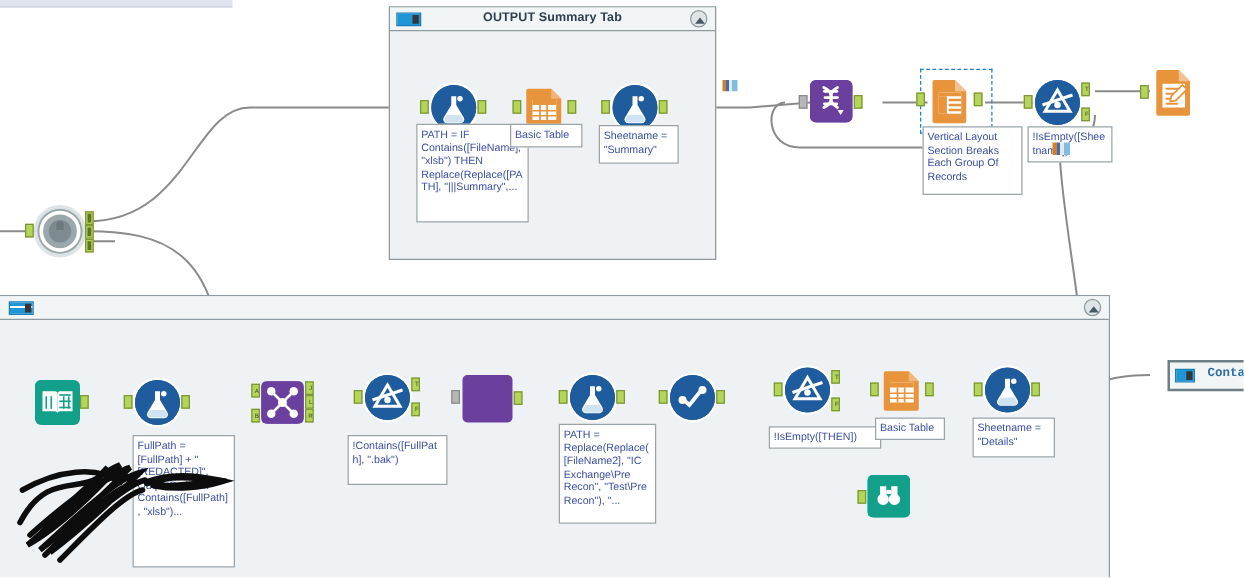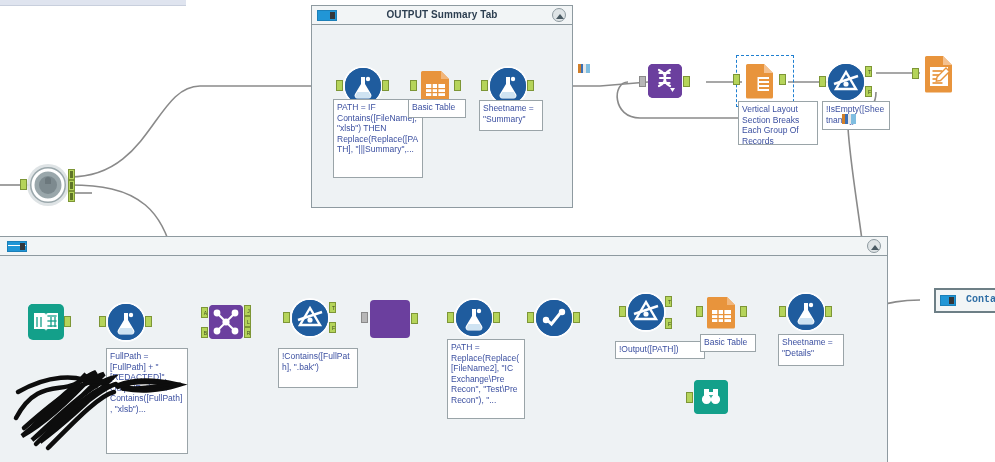--- a/index.html
+++ b/index.html
@@ -357,21 +357,21 @@
     </div>
     <div class="port" style="left:-8px; top:14px;"></div>
   </div>
 
   <div class="anno" style="left:333px; top:99px; width:90px; height:79px;">PATH = IF Contains([FileName], "xlsb") THEN Replace(Replace([PATH], "|||Summary",...</div>
 
   <div class="anno" style="left:408px; top:99px; width:58px; height:19px;">Basic Table</div>
 
   <div class="anno" style="left:479px; top:100px; width:64px; height:31px;">Sheetname = "Summary"</div>
 
-  <div class="anno" style="left:738px; top:101px; width:80px; height:44px;">Vertical Layout Section Breaks Each Group Of Records</div>
+  <div class="anno" style="left:738px; top:101px; width:80px; height:55px;">Vertical Layout Section Breaks Each Group Of Records</div>
 
   <div class="anno" style="left:822px; top:101px; width:68px; height:29px;">!IsEmpty([Sheetname])</div>
   <div class="pixelmark" style="left:842px; top:114px; width:14px; height:10px;"></div>
 
   <div class="tool" style="left:28px; top:304px;">
     <div class="square-tool" style="background:#13a08a;">
       <svg width="36" height="36" viewBox="0 0 36 36">
         <rect width="36" height="36" rx="5" fill="#13a08a"></rect>
         <path d="M6 9 h10 a2 2 0 0 1 2 2 v16 a2 2 0 0 0-2-2 H6 z" fill="#ffffff"></path>
         <path d="M30 9 H20 a2 2 0 0 0-2 2 v16 a2 2 0 0 1 2-2 h10 z" fill="#ffffff"></path>
@@ -546,21 +546,21 @@
     <div class="port" style="left:-8px; top:12px;"></div>
   </div>
 
 
   <div class="anno" style="left:106px; top:348px; width:82px; height:106px;">FullPath = [FullPath] + "[REDACTED]", OutputPath = IF Contains([FullPath], "xlsb")...</div>
 
   <div class="anno" style="left:278px; top:348px; width:80px; height:40px;">!Contains([FullPath], ".bak")</div>
 
   <div class="anno" style="left:447px; top:339px; width:78px; height:80px;">PATH = Replace(Replace([FileName2], "IC Exchange\Pre Recon", "Test\Pre Recon"), "...</div>
 
-  <div class="anno" style="left:615px; top:341px; width:90px; height:18px;">!Output([PATH])</div>
+  <div class="anno" style="left:615px; top:341px; width:90px; height:18px;">!IsEmpty([THEN])</div>
 
   <div class="anno" style="left:700px; top:334px; width:56px; height:18px;">Basic Table</div>
 
   <div class="anno" style="left:778px; top:334px; width:66px; height:32px;">Sheetname = "Details"</div>
 
   <svg class="redact" style="left:0; top:0; width:995px; height:462px;">
     <g stroke="#0d0d0d" fill="none" stroke-width="4.5" stroke-linecap="round">
       <path d="M16 418 C40 372 70 400 86 374 C58 404 40 420 28 432 C52 404 80 378 96 372
                C70 400 44 424 22 436 C52 410 84 380 104 374 C74 404 48 428 32 440
                C60 414 94 382 112 378 C84 406 56 430 40 442 C68 418 100 388 116 384"></path>

